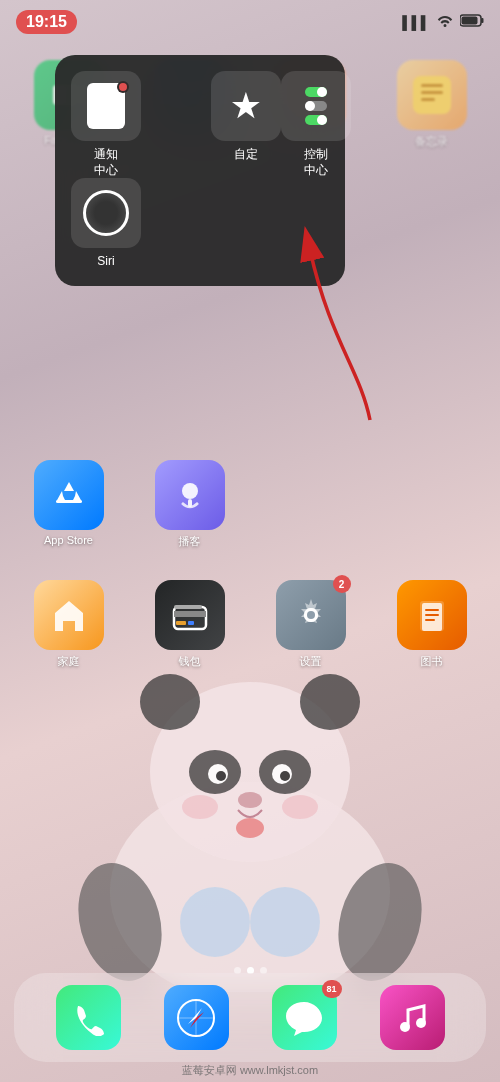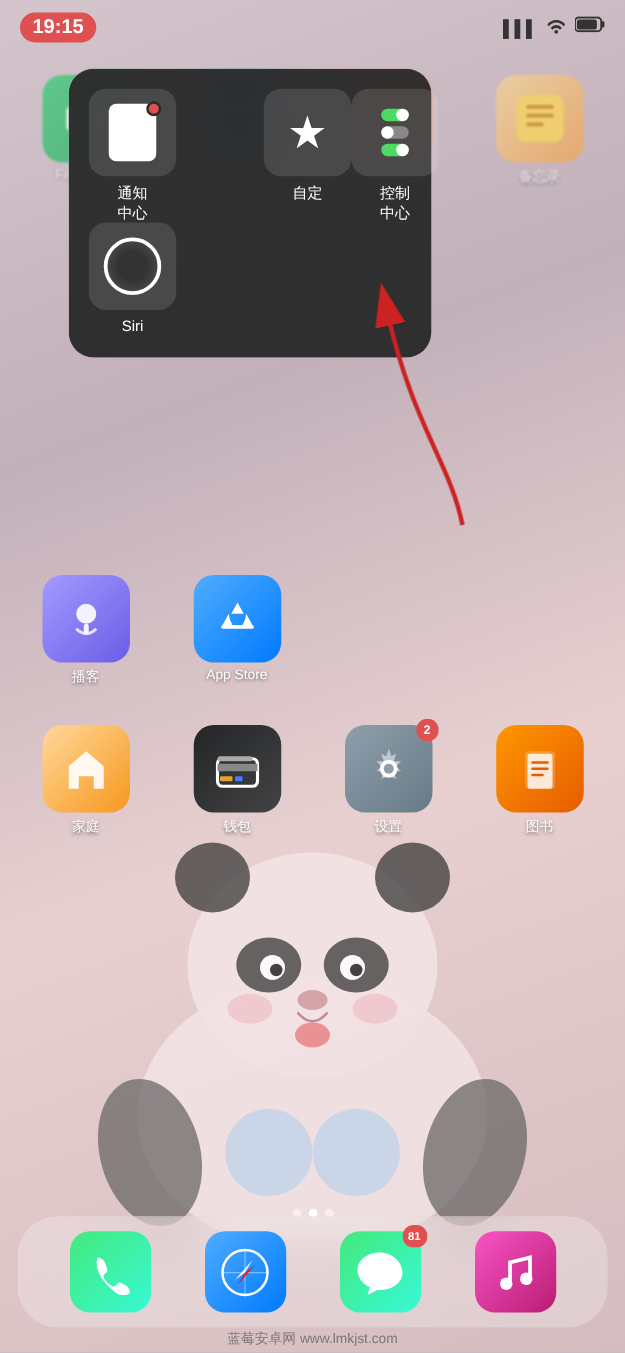--- a/index.html
+++ b/index.html
@@ -537,40 +537,40 @@
     <marker id="arrowhead" markerWidth="10" markerHeight="7" refX="3" refY="3.5" orient="auto">
       <polygon points="0 0, 10 3.5, 0 7" fill="#cc2222"></polygon>
     </marker>
   </defs>
   <path d="M100 200 C90 150 60 120 40 30" stroke="#cc2222" stroke-width="3.5" fill="none" marker-end="url(#arrowhead)"></path>
 </svg>
 
 <div class="app-grid-row row1">
 
   <div class="app-icon-wrapper">
-    <div class="app-icon app-podcasts">
-      <svg width="40" height="40" viewBox="0 0 40 40">
-        <circle cx="20" cy="16" r="8" fill="white" opacity="0.9"></circle>
-        <rect x="18" y="24" width="4" height="8" rx="2" fill="white" opacity="0.9"></rect>
-        <path d="M12 28 Q20 36 28 28" stroke="white" stroke-width="2.5" fill="none" opacity="0.8"></path>
-      </svg>
-    </div>
-    <span class="app-label">播客</span>
-  </div>
-
-  <div class="app-icon-wrapper">
     <div class="app-icon app-appstore" style="position:relative;">
       <svg width="42" height="42" viewBox="0 0 42 42">
         <path d="M21 8 L26 17 L16 17 Z" fill="white"></path>
         <path d="M14 17 L8 28 L18 28 L15 22 Z" fill="white"></path>
         <path d="M28 17 L34 28 L24 28 L27 22 Z" fill="white"></path>
         <rect x="8" y="26" width="26" height="3" rx="1.5" fill="white"></rect>
       </svg>
     </div>
     <span class="app-label">App Store</span>
+  </div>
+
+  <div class="app-icon-wrapper">
+    <div class="app-icon app-podcasts">
+      <svg width="40" height="40" viewBox="0 0 40 40">
+        <circle cx="20" cy="16" r="8" fill="white" opacity="0.9"></circle>
+        <rect x="18" y="24" width="4" height="8" rx="2" fill="white" opacity="0.9"></rect>
+        <path d="M12 28 Q20 36 28 28" stroke="white" stroke-width="2.5" fill="none" opacity="0.8"></path>
+      </svg>
+    </div>
+    <span class="app-label">播客</span>
   </div>
 
 
 </div>
 
 <div class="app-grid-row row2">
 
   <div class="app-icon-wrapper">
     <div class="app-icon app-home">
       <svg width="40" height="40" viewBox="0 0 40 40">

